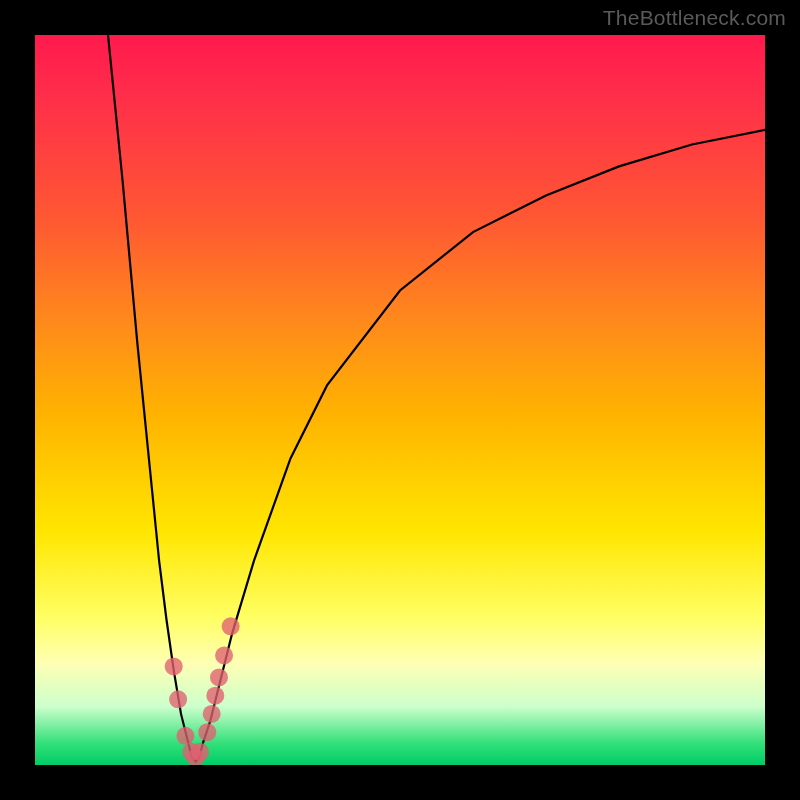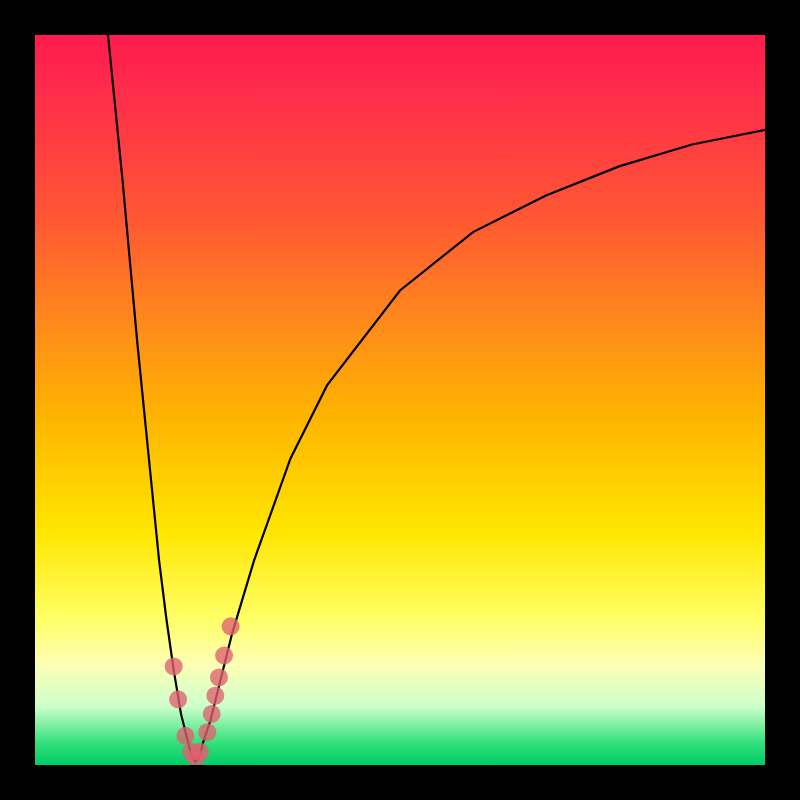--- a/index.html
+++ b/index.html
@@ -84,13 +84,14 @@
           <circle cx="164.98" cy="716.86" r="9" class="marker"></circle>
           <circle cx="172.28" cy="697.15" r="9" class="marker"></circle>
           <circle cx="176.66" cy="678.90" r="9" class="marker"></circle>
           <circle cx="180.31" cy="660.65" r="9" class="marker"></circle>
           <circle cx="183.96" cy="642.40" r="9" class="marker"></circle>
           <circle cx="189.07" cy="620.50" r="9" class="marker"></circle>
           <circle cx="195.64" cy="591.30" r="9" class="marker"></circle>
         </g>
     </svg>
   </div>
+  <div class="watermark">TheBottleneck.com</div>
 </div>
 
 </body></html>

